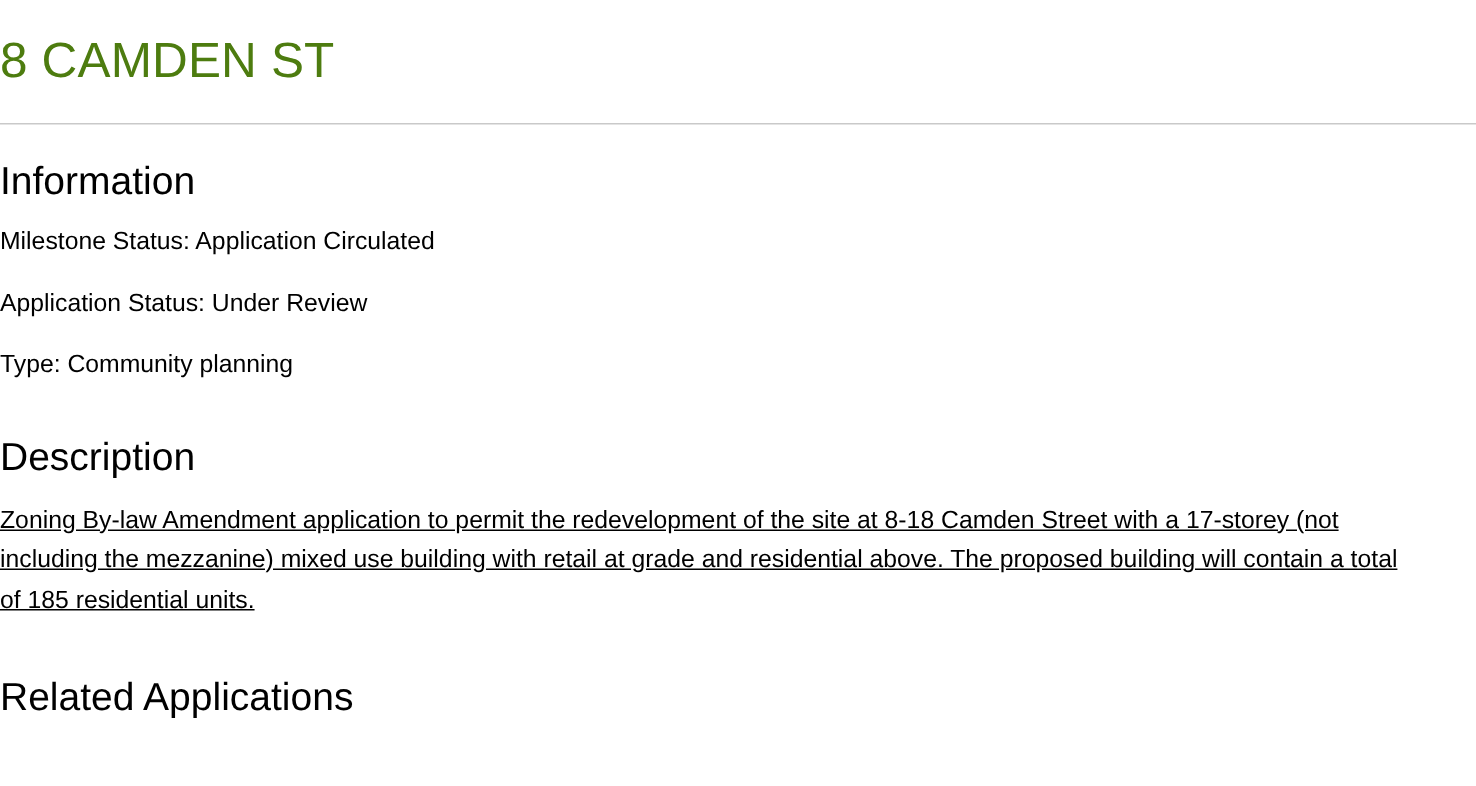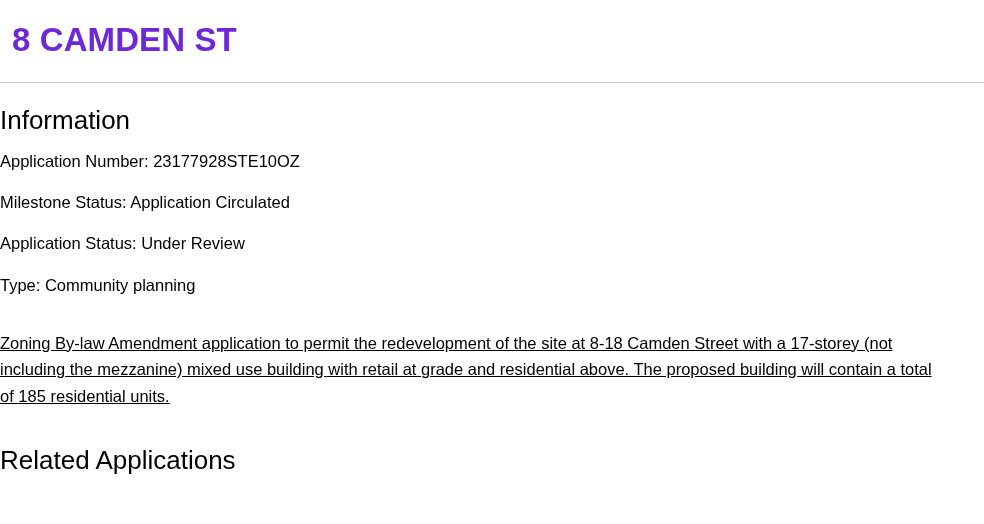--- a/index.html
+++ b/index.html
@@ -13,26 +13,26 @@
     font-family: "Liberation Sans", sans-serif;
     color: #000000;
     overflow: hidden;
   }
   .page {
     padding: 0 0 0 0;
     box-sizing: border-box;
   }
   .page-title {
     font-size: 33px;
-    font-weight: 700;
+    font-weight: 400;
     line-height: 1.2;
-    margin: 20px 0 0 12px;
+    margin: 20px 0 0 0;
     padding: 0 0 22px 0;
     letter-spacing: 0.1px;
-    color: #6d28d9;
+    color: #4d7c0f;
   }
   .title-rule {
     border: none;
     border-top: 1px solid #c9c9c9;
     margin: 0 0 0 0;
     width: 100%;
   }
   .section-heading {
     font-size: 26px;
     font-weight: 400;
@@ -67,27 +67,27 @@
 </head>
 <body>
 
 <div class="page">
 
   <h1 class="page-title">8 CAMDEN ST</h1>
   <hr class="title-rule">
 
   <section>
     <h2 class="section-heading">Information</h2>
-    <p class="info-line">Application Number: 23177928STE10OZ</p>
     <p class="info-line">Milestone Status: Application Circulated</p>
     <p class="info-line">Application Status: Under Review</p>
     <p class="info-line">Type: Community planning</p>
   </section>
 
   <section class="section-description">
+    <h2 class="section-heading">Description</h2>
     <p class="description-text">Zoning By-law Amendment application to permit the redevelopment of the site at 8-18 Camden Street with a 17-storey (not including the mezzanine) mixed use building with retail at grade and residential above. The proposed building will contain a total of 185 residential units.</p>
   </section>
 
   <section class="section-related">
     <h2 class="section-heading">Related Applications</h2>
 
   </section>
 
 </div>
 

